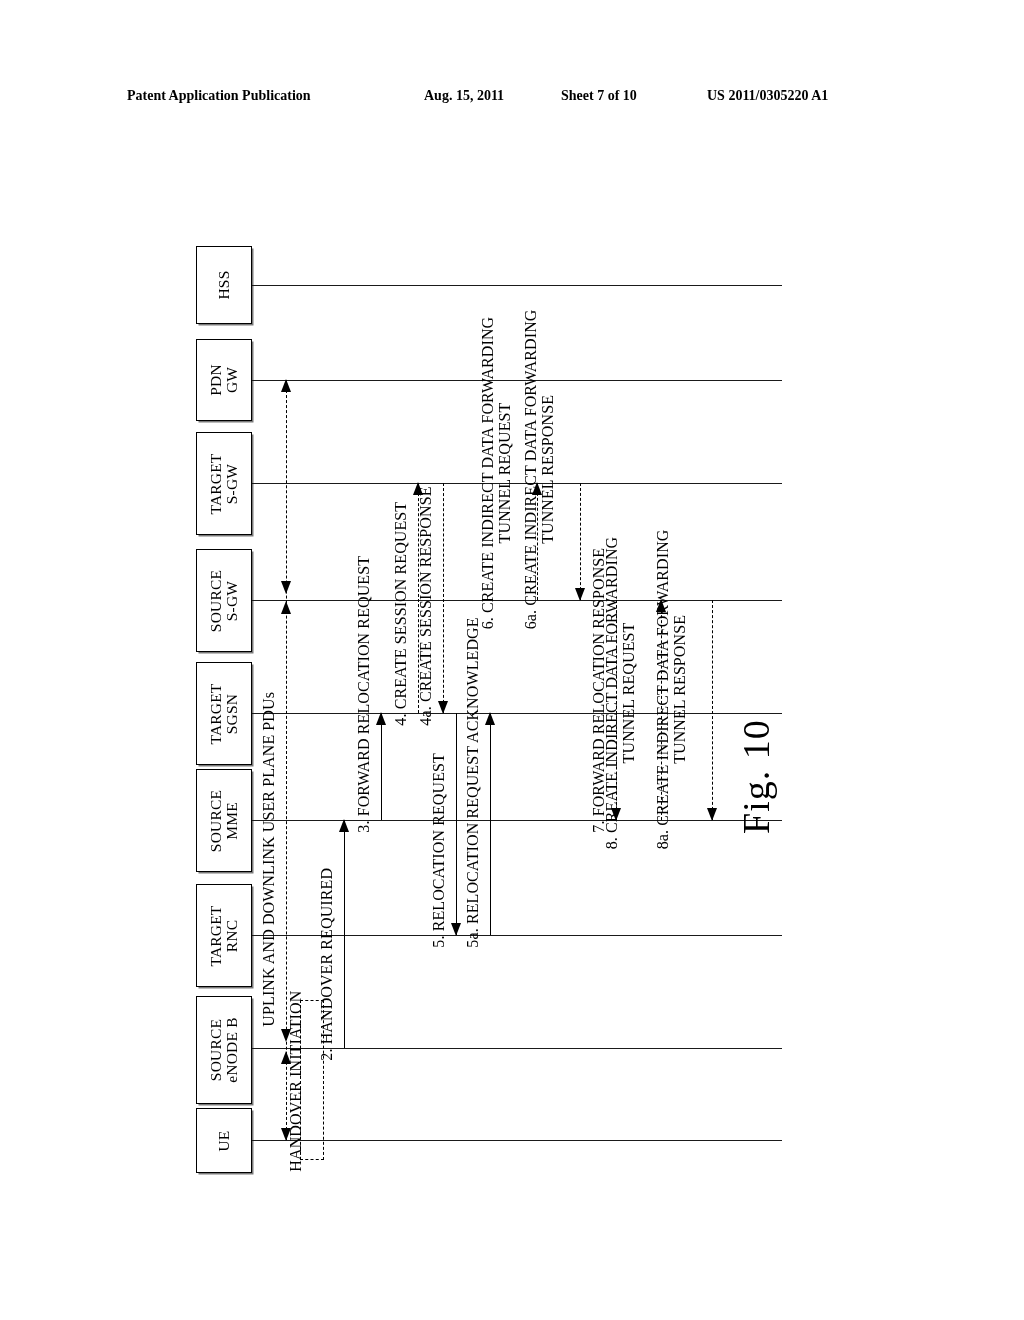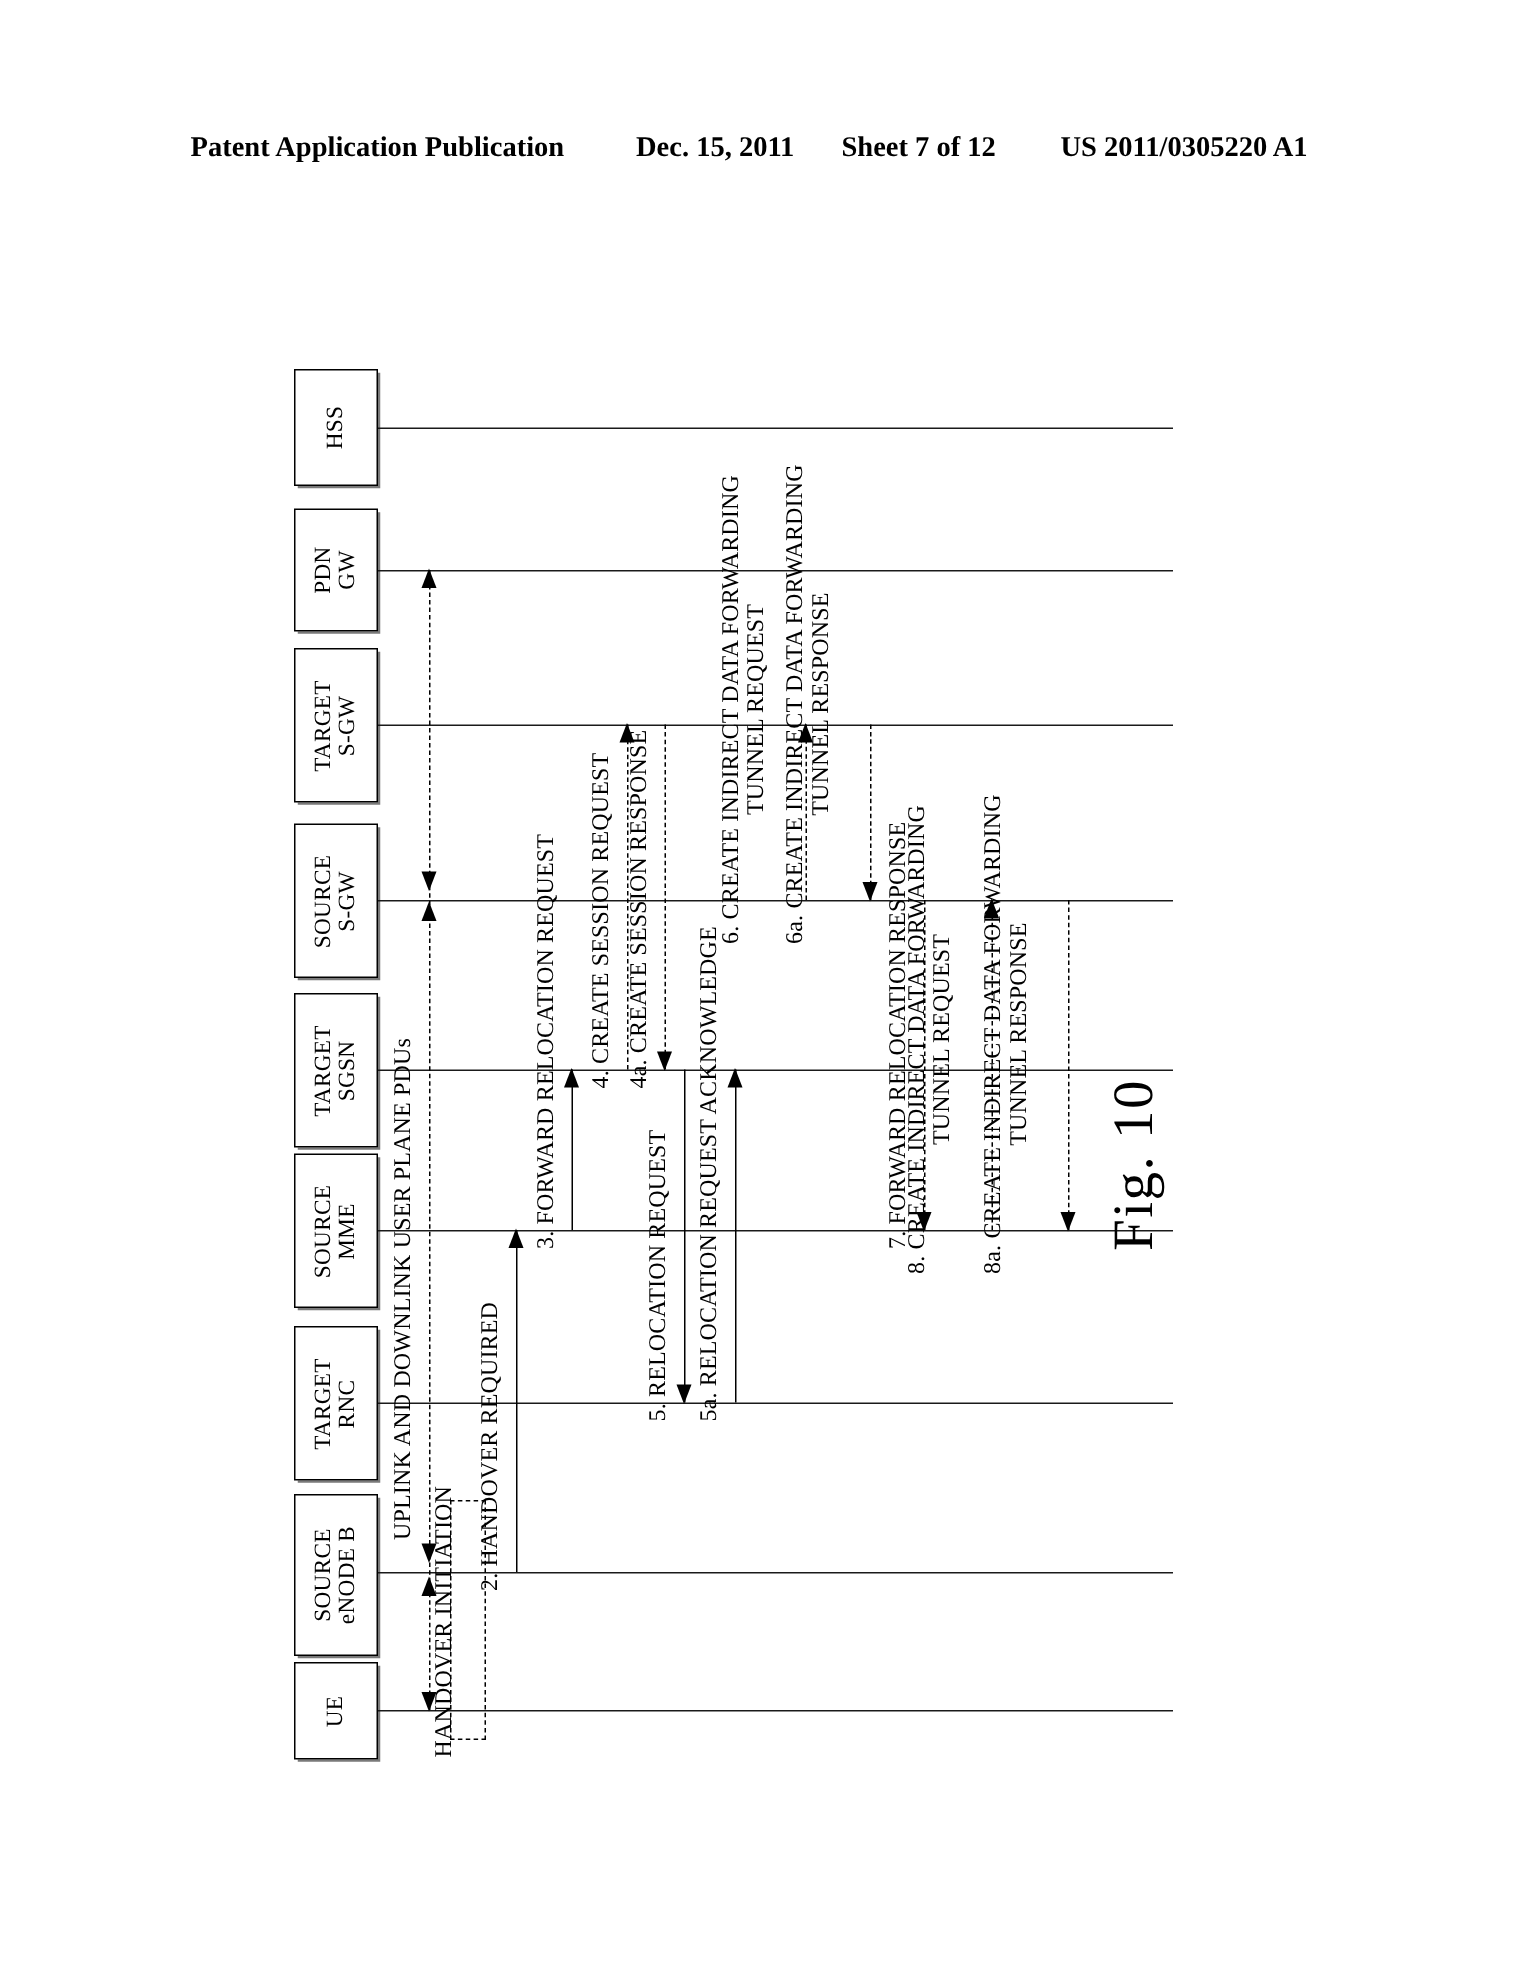--- a/index.html
+++ b/index.html
@@ -20,21 +20,21 @@
   #pub-header {
     position: absolute;
     top: 88px;
     left: 0;
     width: 1024px;
     height: 30px;
     display: flex;
     align-items: baseline;
     font-family: "Liberation Serif", serif;
     font-weight: bold;
-    font-size: 19px;
+    font-size: 14px;
     letter-spacing: 0px;
   }
   #pub-header .h-pub  { position: absolute; left: 127px; white-space: nowrap; }
   #pub-header .h-date { position: absolute; left: 424px; white-space: nowrap; }
   #pub-header .h-sheet{ position: absolute; left: 561px; white-space: nowrap; }
   #pub-header .h-num  { position: absolute; left: 707px; white-space: nowrap; text-align: right; }
 
   
   #figure {
     position: absolute;
@@ -129,22 +129,22 @@
     font-family: "Liberation Serif", serif;
     font-size: 38px;
     letter-spacing: 1px;
   }
 </style>
 </head>
 <body>
 
 <div id="pub-header">
   <span class="h-pub">Patent Application Publication</span>
-  <span class="h-date">Dec. 15, 2011</span>
-  <span class="h-sheet">Sheet 7 of 12</span>
+  <span class="h-date">Aug. 15, 2011</span>
+  <span class="h-sheet">Sheet 7 of 10</span>
   <span class="h-num">US 2011/0305220 A1</span>
 </div>
 
 <div id="figure">
 
   <div class="node-box" style="top:246px;  height:78px;">
     <div class="node-label">
       <span>HSS</span>
     </div>
   </div>

